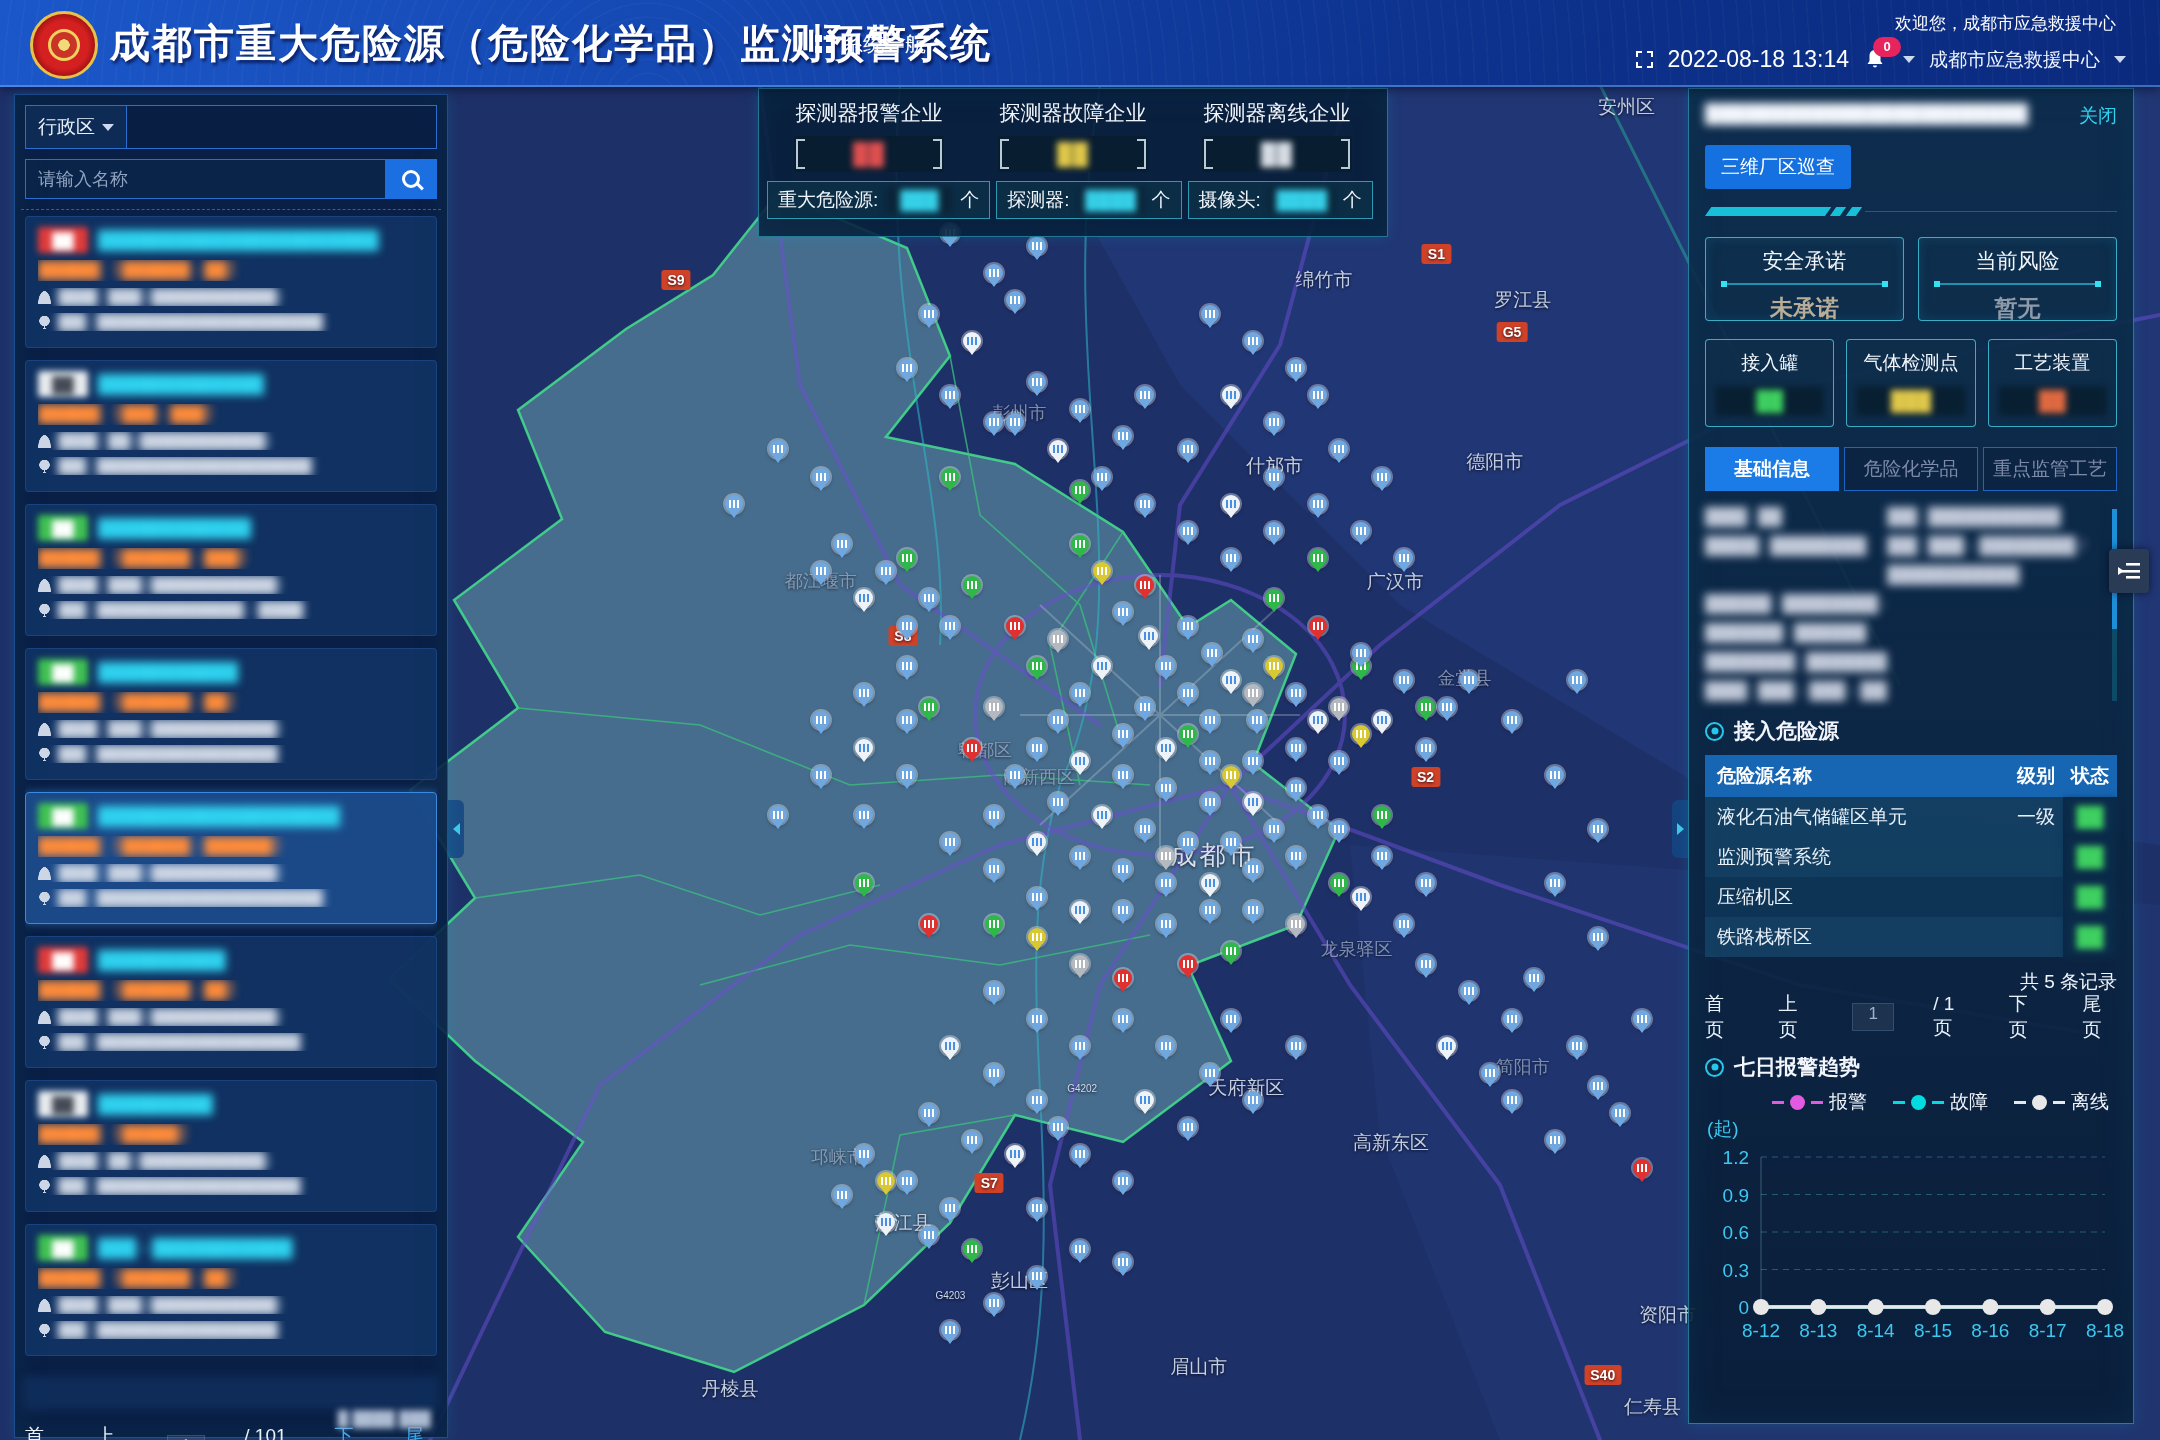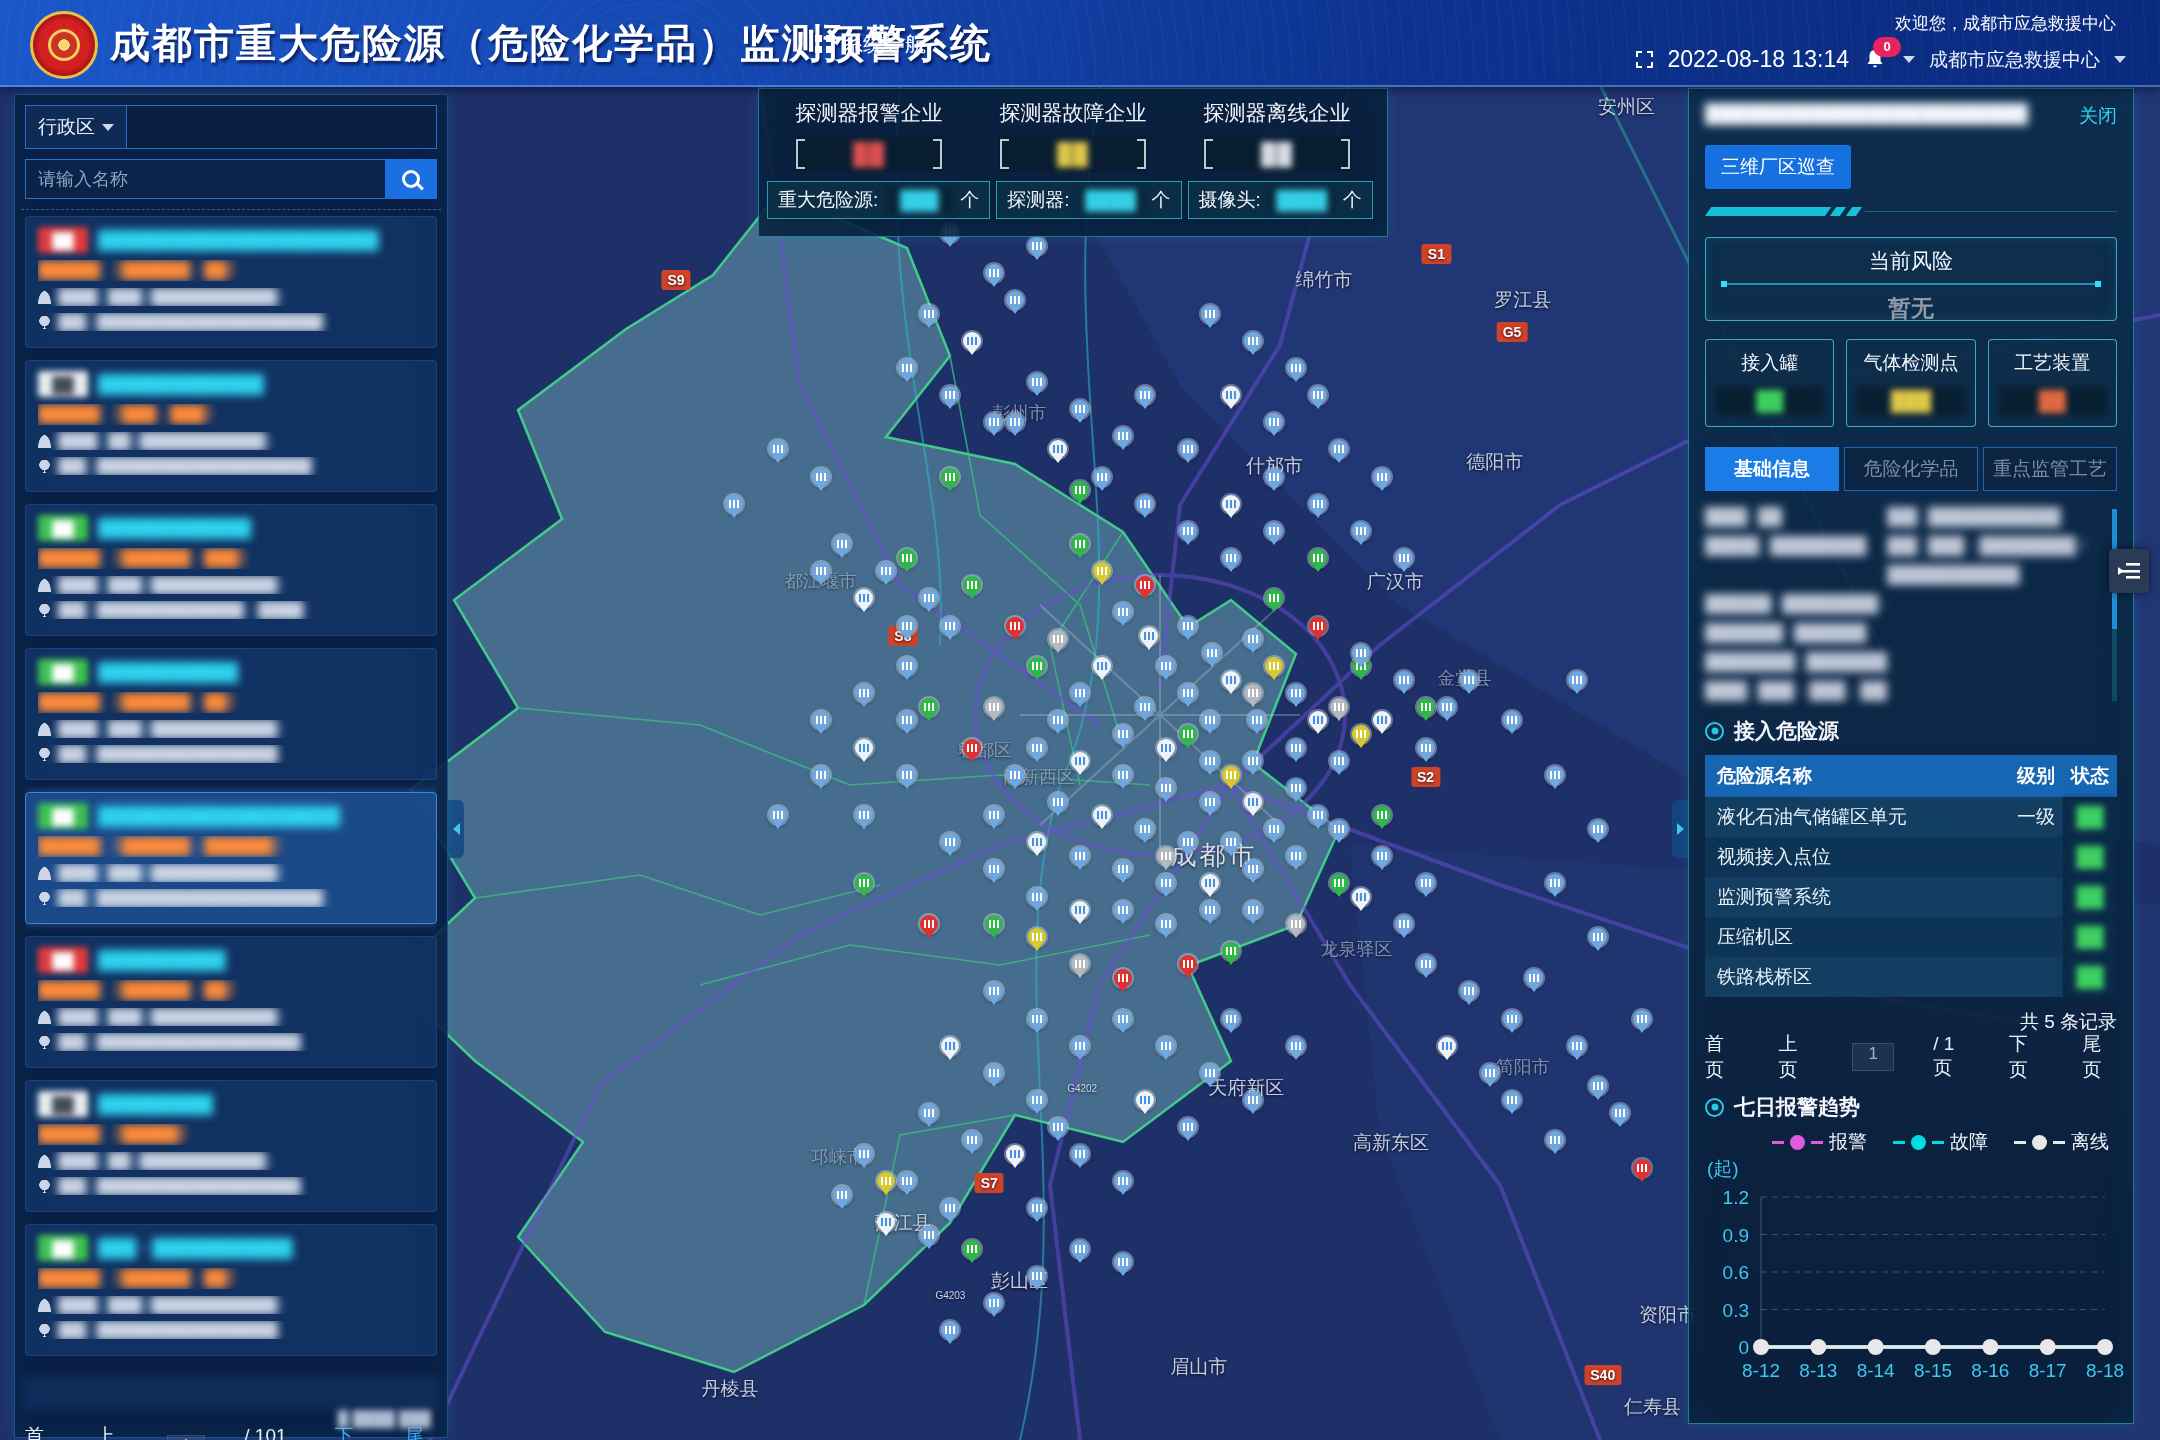--- a/index.html
+++ b/index.html
@@ -1187,20 +1187,25 @@
     <div id="rp-3d-btn">三维厂区巡查</div>
     <div id="rp-divider">
         <span class="b1"></span>
         <span class="b2"></span>
         <span class="b3"></span>
         <span class="ln"></span>
       </div>
 
     <div id="rp-commit-row">
       <div class="cmt-box">
+        <div class="t">安全承诺</div>
+        <div class="cmt-div"></div>
+        <div class="v" id="cmt-val" style="color: rgb(184, 173, 152);">未承诺</div>
+      </div>
+      <div class="cmt-box">
         <div class="t">当前风险</div>
         <div class="cmt-div"></div>
         <div class="v" id="risk-val" style="color: rgb(142, 154, 168);">暂无</div>
       </div>
     </div>
 
     <div id="rp-stat-row">
         <div class="rp-stat">
           <div class="t">接入罐</div>
           <div class="v blur2" style="color: rgb(62, 208, 96);">██</div>
@@ -1268,25 +1273,20 @@
           <tr id="hz-head">
             <th>危险源名称</th>
             <th class="c">级别</th>
             <th class="c">状态</th>
           </tr>
         </thead>
       <tbody id="hz-body">
           <tr class="odd">
             <td>液化石油气储罐区单元</td>
             <td class="c">一级</td>
-            <td class="c st blur2">██</td>
-          </tr>
-          <tr class="even">
-            <td>视频接入点位</td>
-            <td class="c"></td>
             <td class="c st blur2">██</td>
           </tr>
           <tr class="odd">
             <td>监测预警系统</td>
             <td class="c"></td>
             <td class="c st blur2">██</td>
           </tr>
           <tr class="even">
             <td>压缩机区</td>
             <td class="c"></td>

